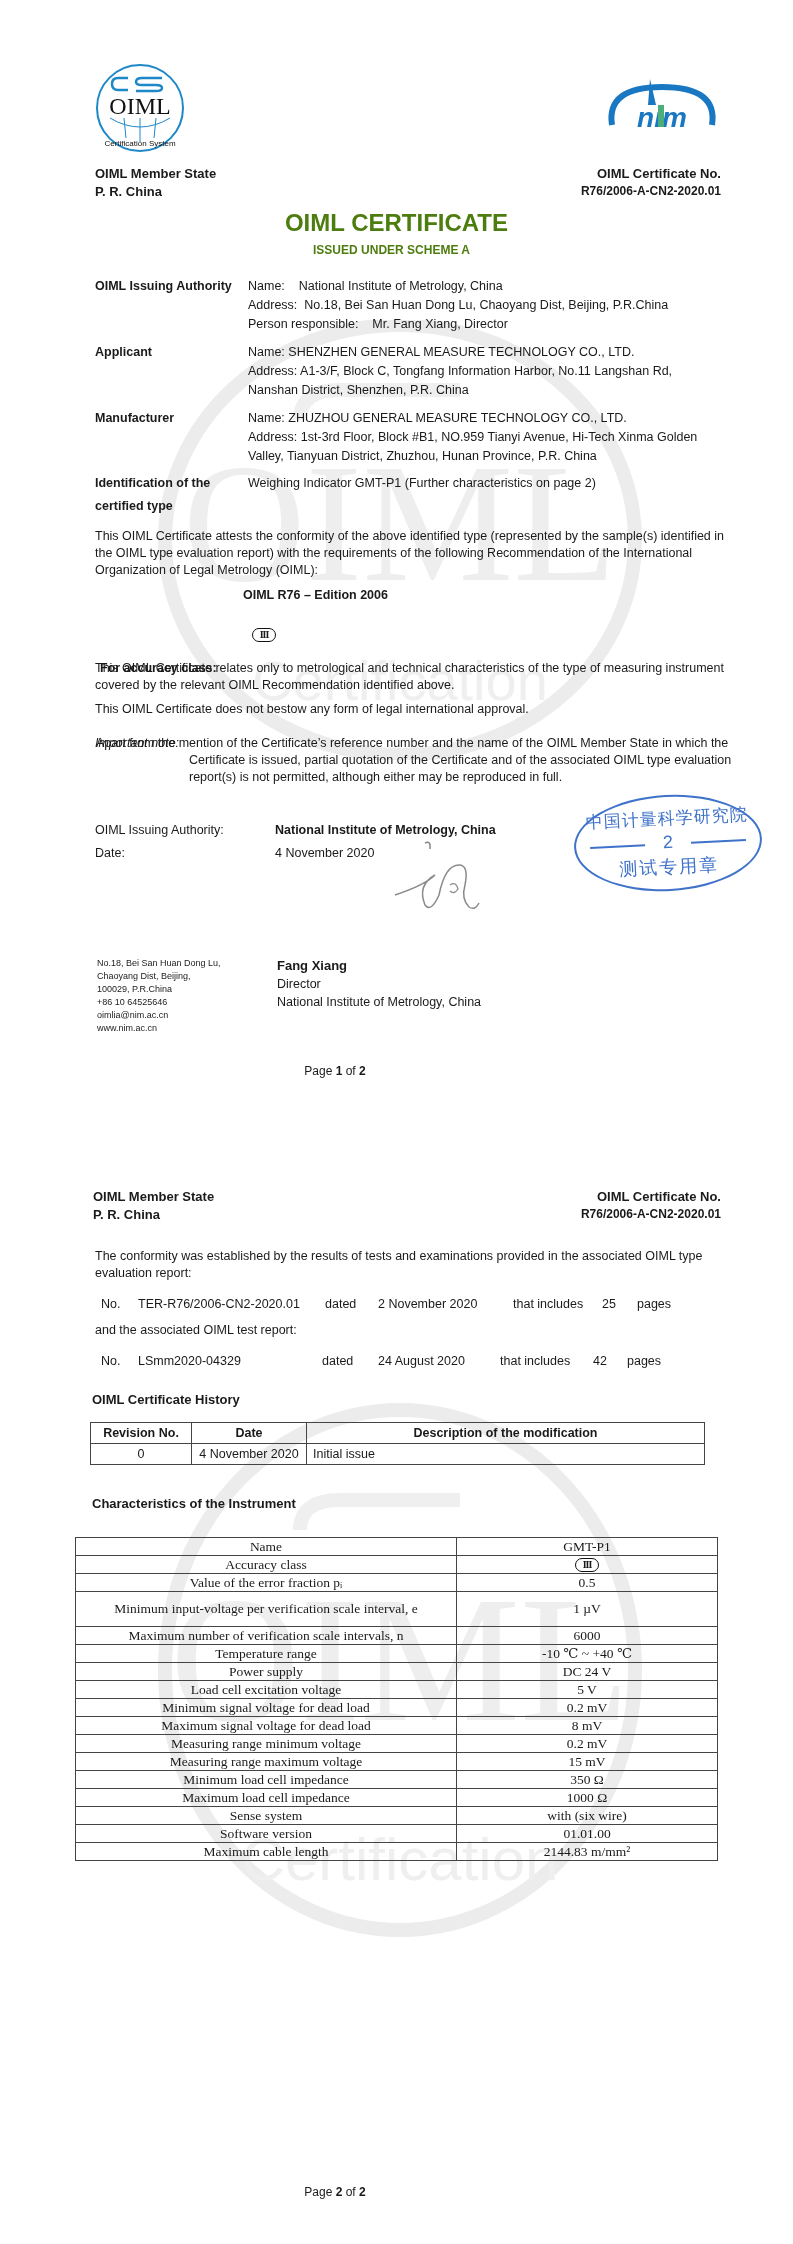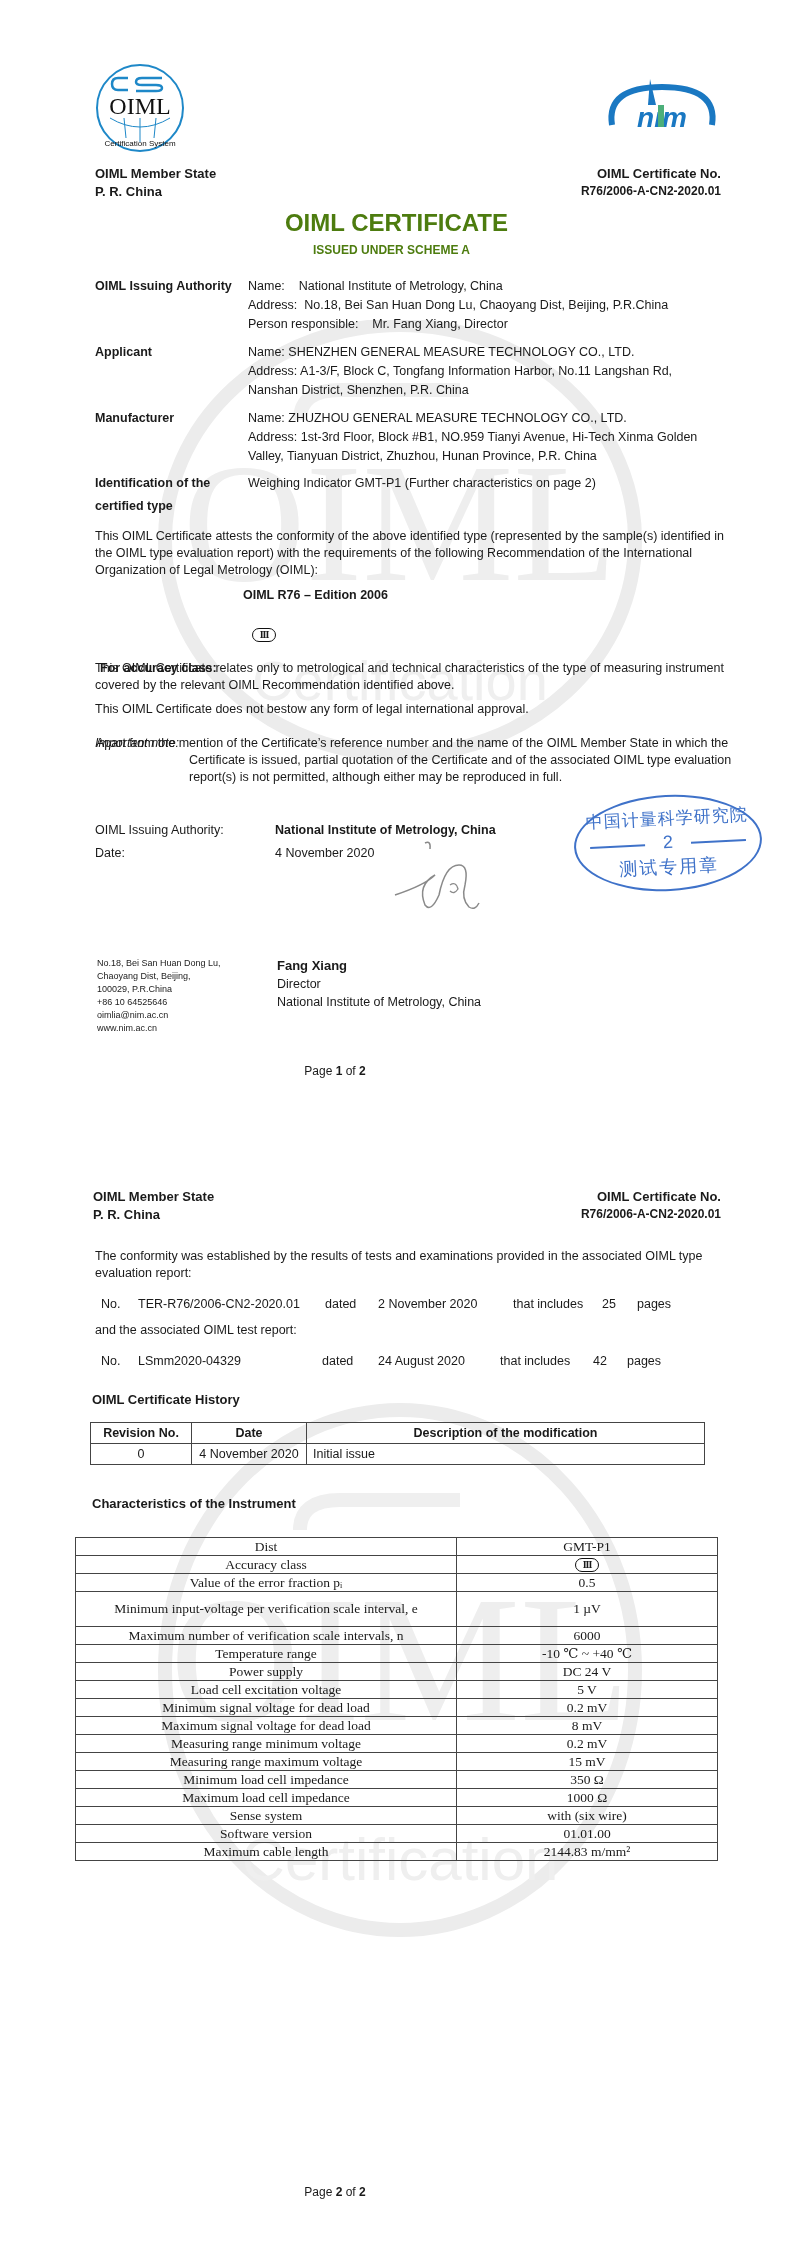--- a/index.html
+++ b/index.html
@@ -210,21 +210,21 @@
       <td>Initial issue</td>
     </tr>
   </tbody>
     </table>
 
   <div class="abs hdr" style="left:92px; top:1494px;">Characteristics of the Instrument</div>
 
   <table class="chars">
     <tbody>
         <tr>
-          <td class="k">Dist</td>
+          <td class="k">Name</td>
           <td>GMT-P1</td>
         </tr>
     <tr>
           <td class="k">Accuracy class</td>
           <td><span class="acc-icon">III</span></td>
         </tr>
     <tr>
           <td class="k">Value of the error fraction pᵢ</td>
           <td>0.5</td>
         </tr>

